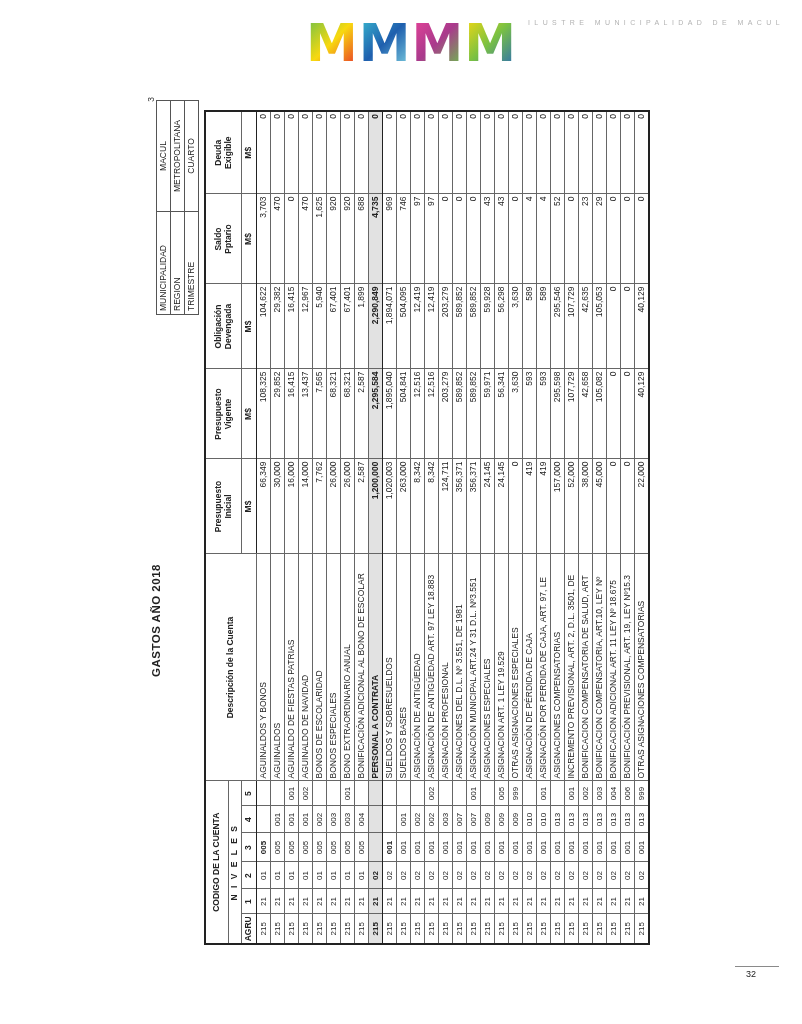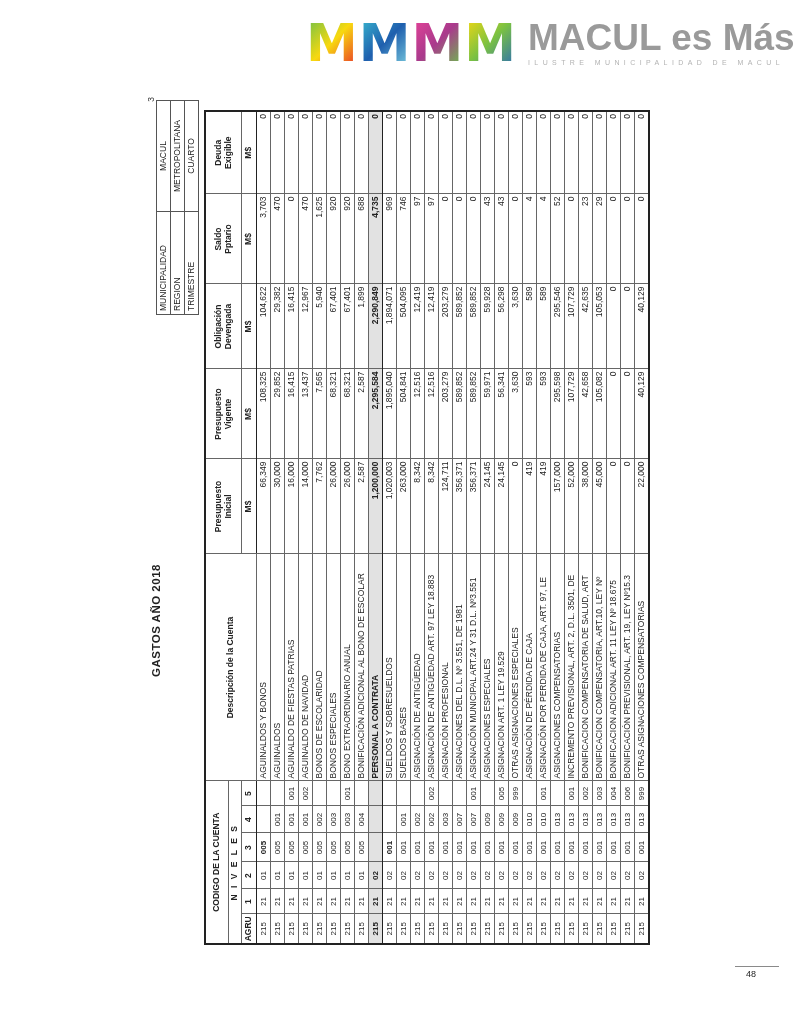--- a/index.html
+++ b/index.html
@@ -58,21 +58,20 @@
 <div class="page">
 
   <div class="logo">
     <div class="monogram">
         <span style="background-image: linear-gradient(135deg, rgb(106, 191, 75), rgb(248, 217, 15), rgb(232, 49, 42));">M</span>
         <span style="background-image: linear-gradient(135deg, rgb(57, 185, 207), rgb(31, 95, 174), rgb(126, 208, 224));">M</span>
         <span style="background-image: linear-gradient(135deg, rgb(230, 67, 152), rgb(169, 58, 140), rgb(106, 191, 75));">M</span>
         <span style="background-image: linear-gradient(135deg, rgb(248, 217, 15), rgb(122, 193, 67), rgb(42, 109, 181));">M</span>
       </div>
     <div class="logo-text">
-      <div class="brand">MACUL es Más</div>
       <div class="tagline">ILUSTRE MUNICIPALIDAD DE MACUL</div>
     </div>
   </div>
 
   <div class="rot-wrap">
     <div class="sheet">
 
       <div class="sheet-title">GASTOS AÑO  2018</div>
       <div class="page-num-top">3</div>
 
@@ -543,15 +542,15 @@
               <td class="num">0</td>
               <td class="num">0</td>
             </tr>
           </tbody>
       </table>
 
     </div>
   </div>
 
   <div class="foot-line"></div>
-  <div class="foot-num">48</div>
+  <div class="foot-num">32</div>
 
 </div>
 
 </body></html>

